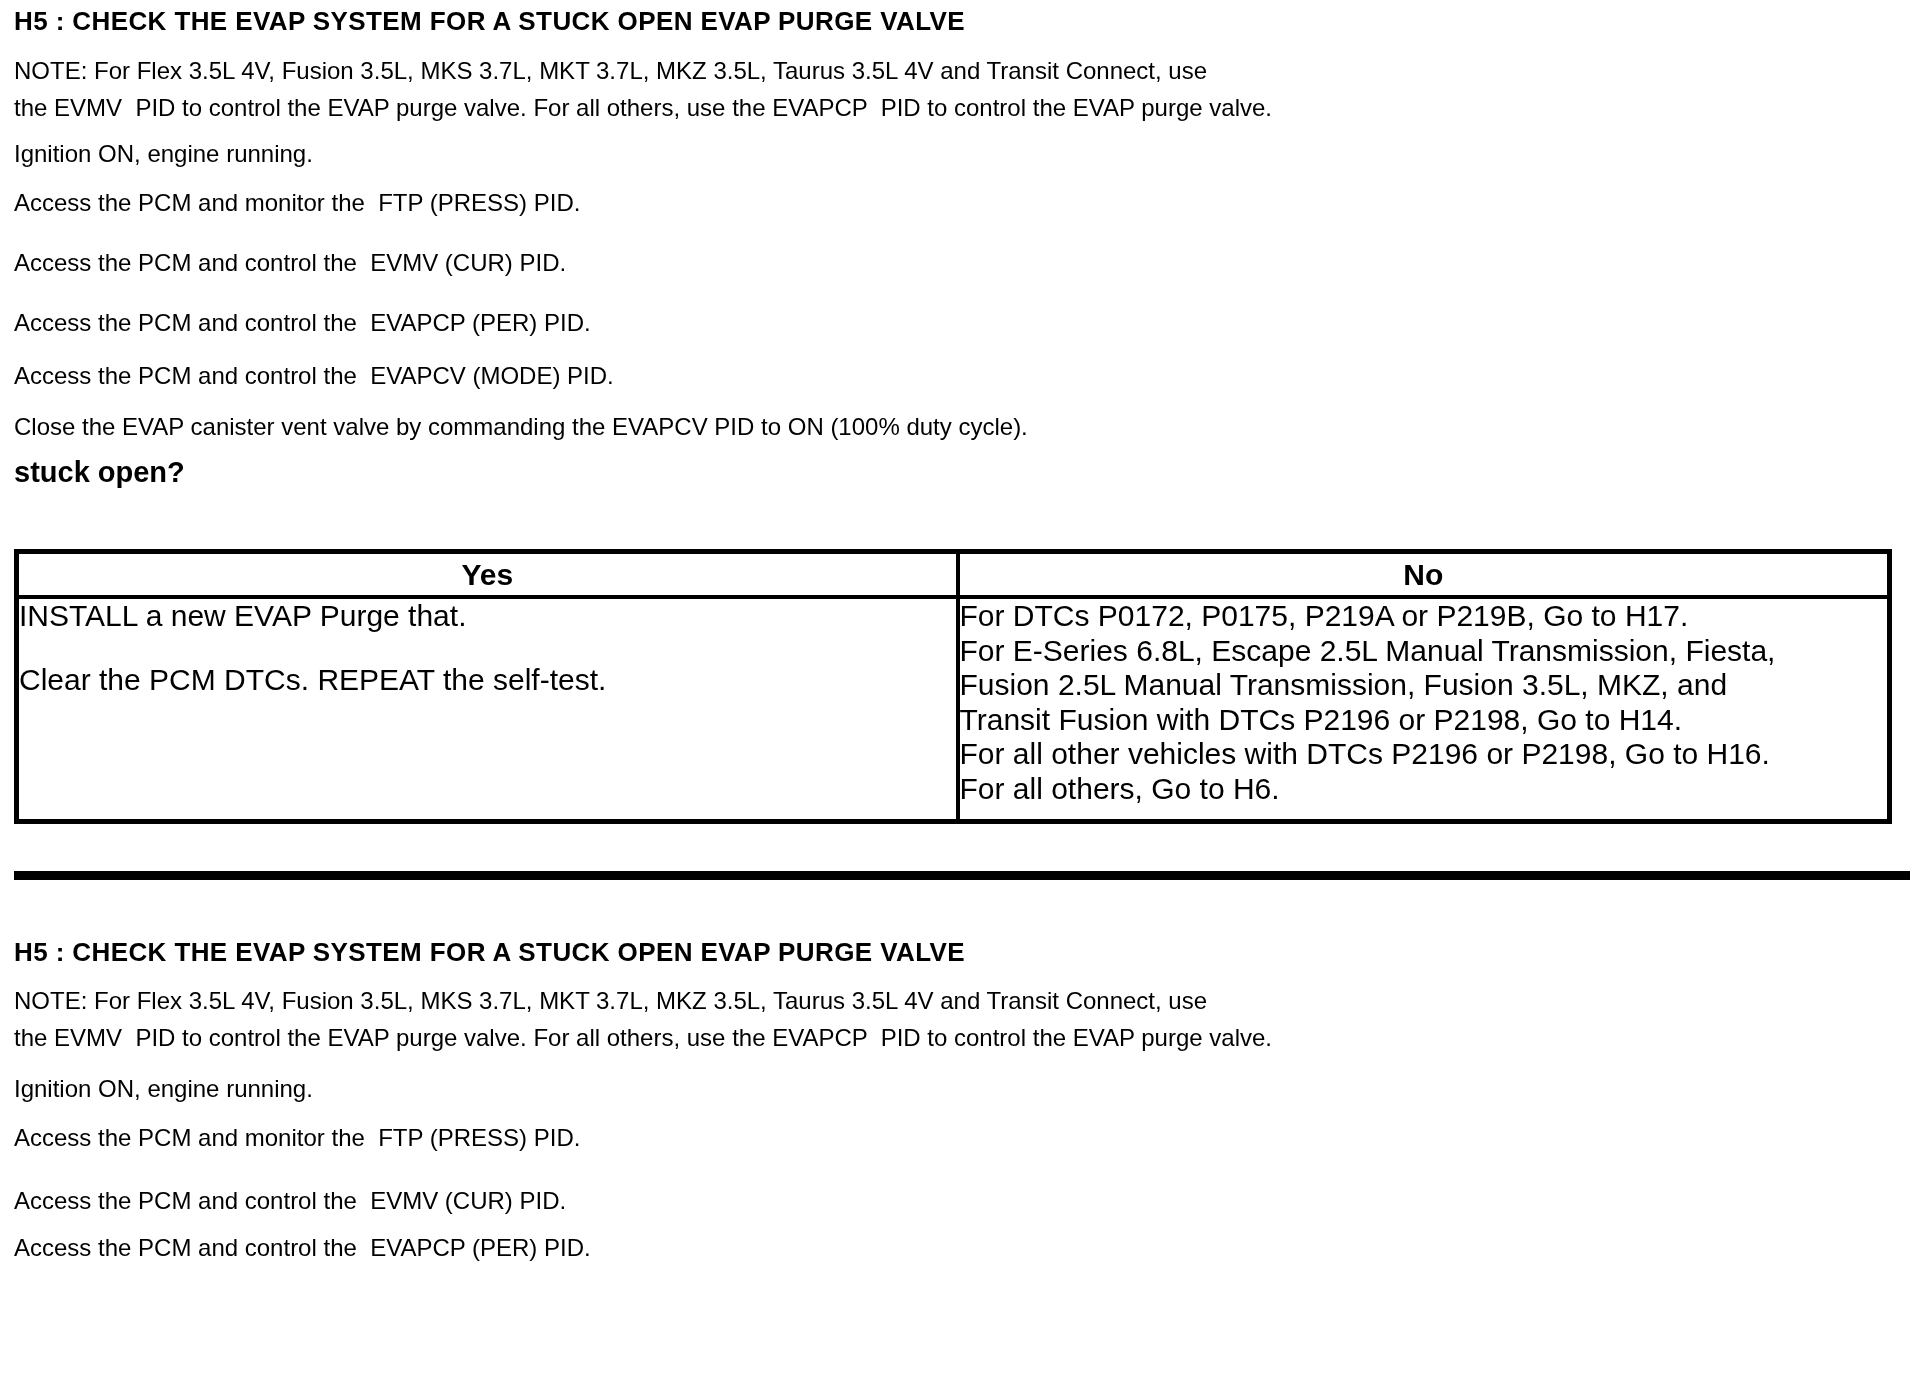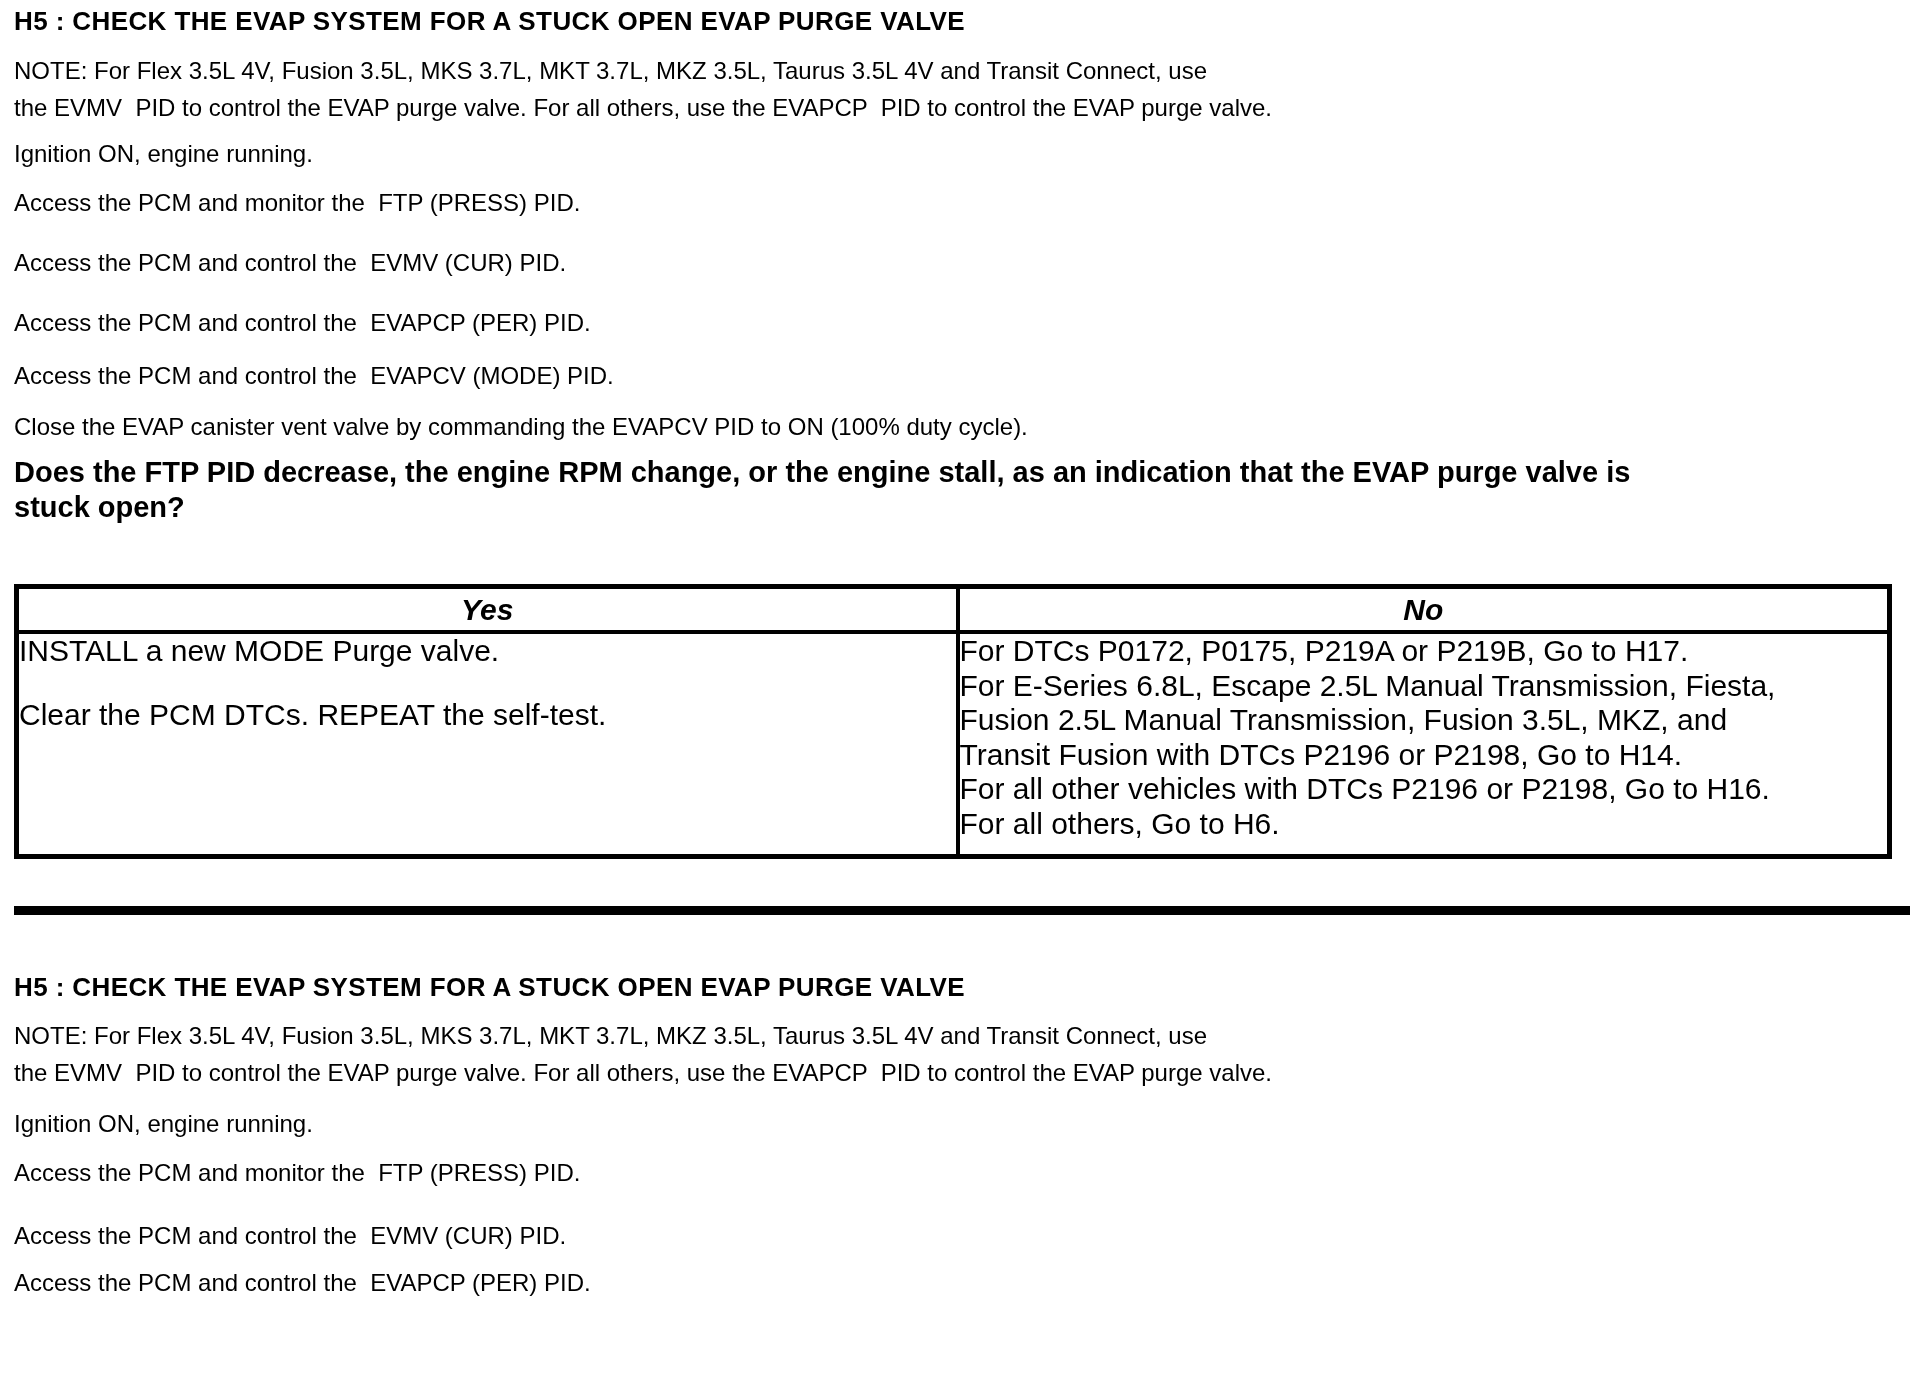--- a/index.html
+++ b/index.html
@@ -63,21 +63,20 @@
   table.results td {
     border: 4px solid #000000;
     padding: 0;
   }
   table.results th {
     height: 41px;
     font-size: 30px;
     font-weight: bold;
     text-align: center;
     vertical-align: middle;
-    font-style: italic;
   }
   table.results td {
     height: 220px;
     vertical-align: top;
     font-size: 30px;
   }
   td.yes-cell {
     padding: 35px 8px 0 5px;
     line-height: 34px;
   }
@@ -108,39 +107,38 @@
   </div>
 
   <div class="t line mt9">Ignition ON, engine running.</div>
   <div class="t line mt12">Access the PCM and monitor the  FTP (PRESS) PID.</div>
   <div class="t line mt23">Access the PCM and control the  EVMV (CUR) PID.</div>
   <div class="t line mt23">Access the PCM and control the  EVAPCP (PER) PID.</div>
   <div class="t line mt16">Access the PCM and control the  EVAPCV (MODE) PID.</div>
   <div class="t line mt14">Close the EVAP canister vent valve by commanding the EVAPCV PID to ON (100% duty cycle).</div>
 
   <div class="q mt10">
-    <div class="line">Does the FTP PID decrease, the engine RPM change, or the engine stall, as an indication that the EVAP purge valve is</div>
     <div class="line">stuck open?</div>
   </div>
 
   <table class="results">
     <colgroup>
         <col class="c1">
         <col>
       </colgroup>
     <thead>
       <tr>
         <th>Yes</th>
         <th>No</th>
       </tr>
     </thead>
     <tbody>
       <tr>
         <td class="yes-cell">
-          <p class="action line">INSTALL a new MODE Purge valve.</p>
+          <p class="action line">INSTALL a new EVAP Purge that.</p>
           <p class="action line">Clear the PCM DTCs. REPEAT the self-test.</p>
         </td>
         <td class="no-cell">
           <div class="line">For DTCs P0172, P0175, P219A or P219B, Go to H17.</div>
           <div class="line">For E-Series 6.8L, Escape 2.5L Manual Transmission, Fiesta,</div>
           <div class="line">Fusion 2.5L Manual Transmission, Fusion 3.5L, MKZ, and</div>
           <div class="line">Transit Fusion with DTCs P2196 or P2198, Go to H14.</div>
           <div class="line">For all other vehicles with DTCs P2196 or P2198, Go to H16.</div>
           <div class="line">For all others, Go to H6.</div>
         </td>

